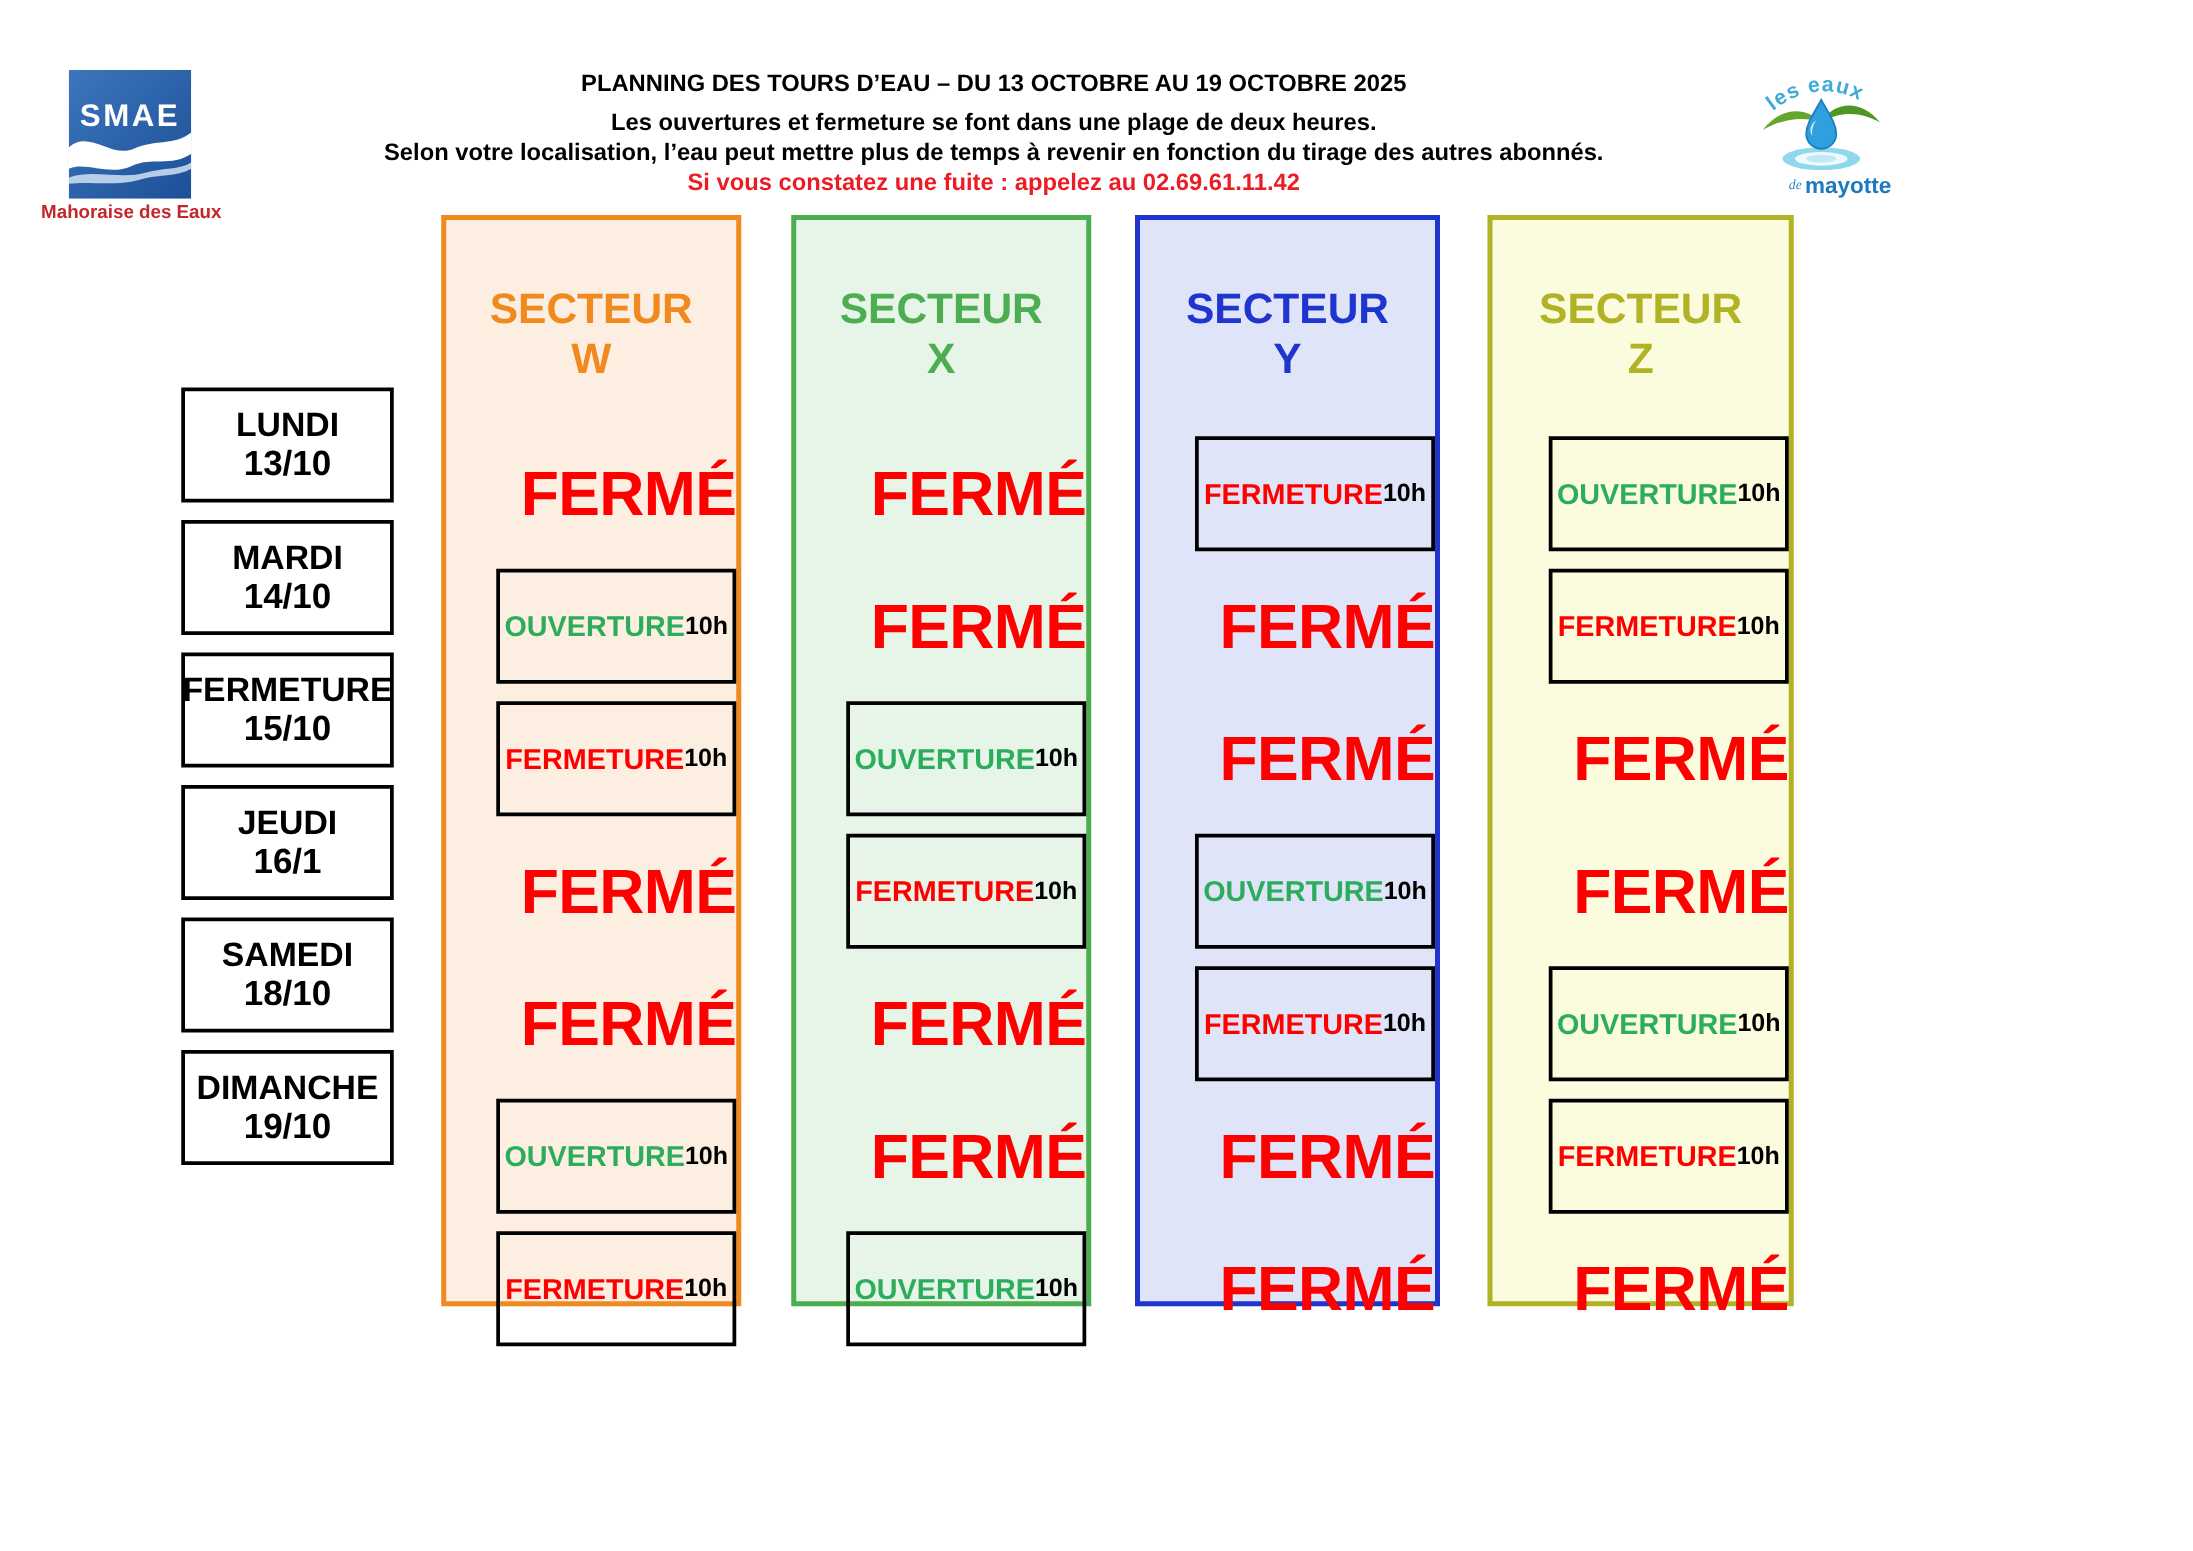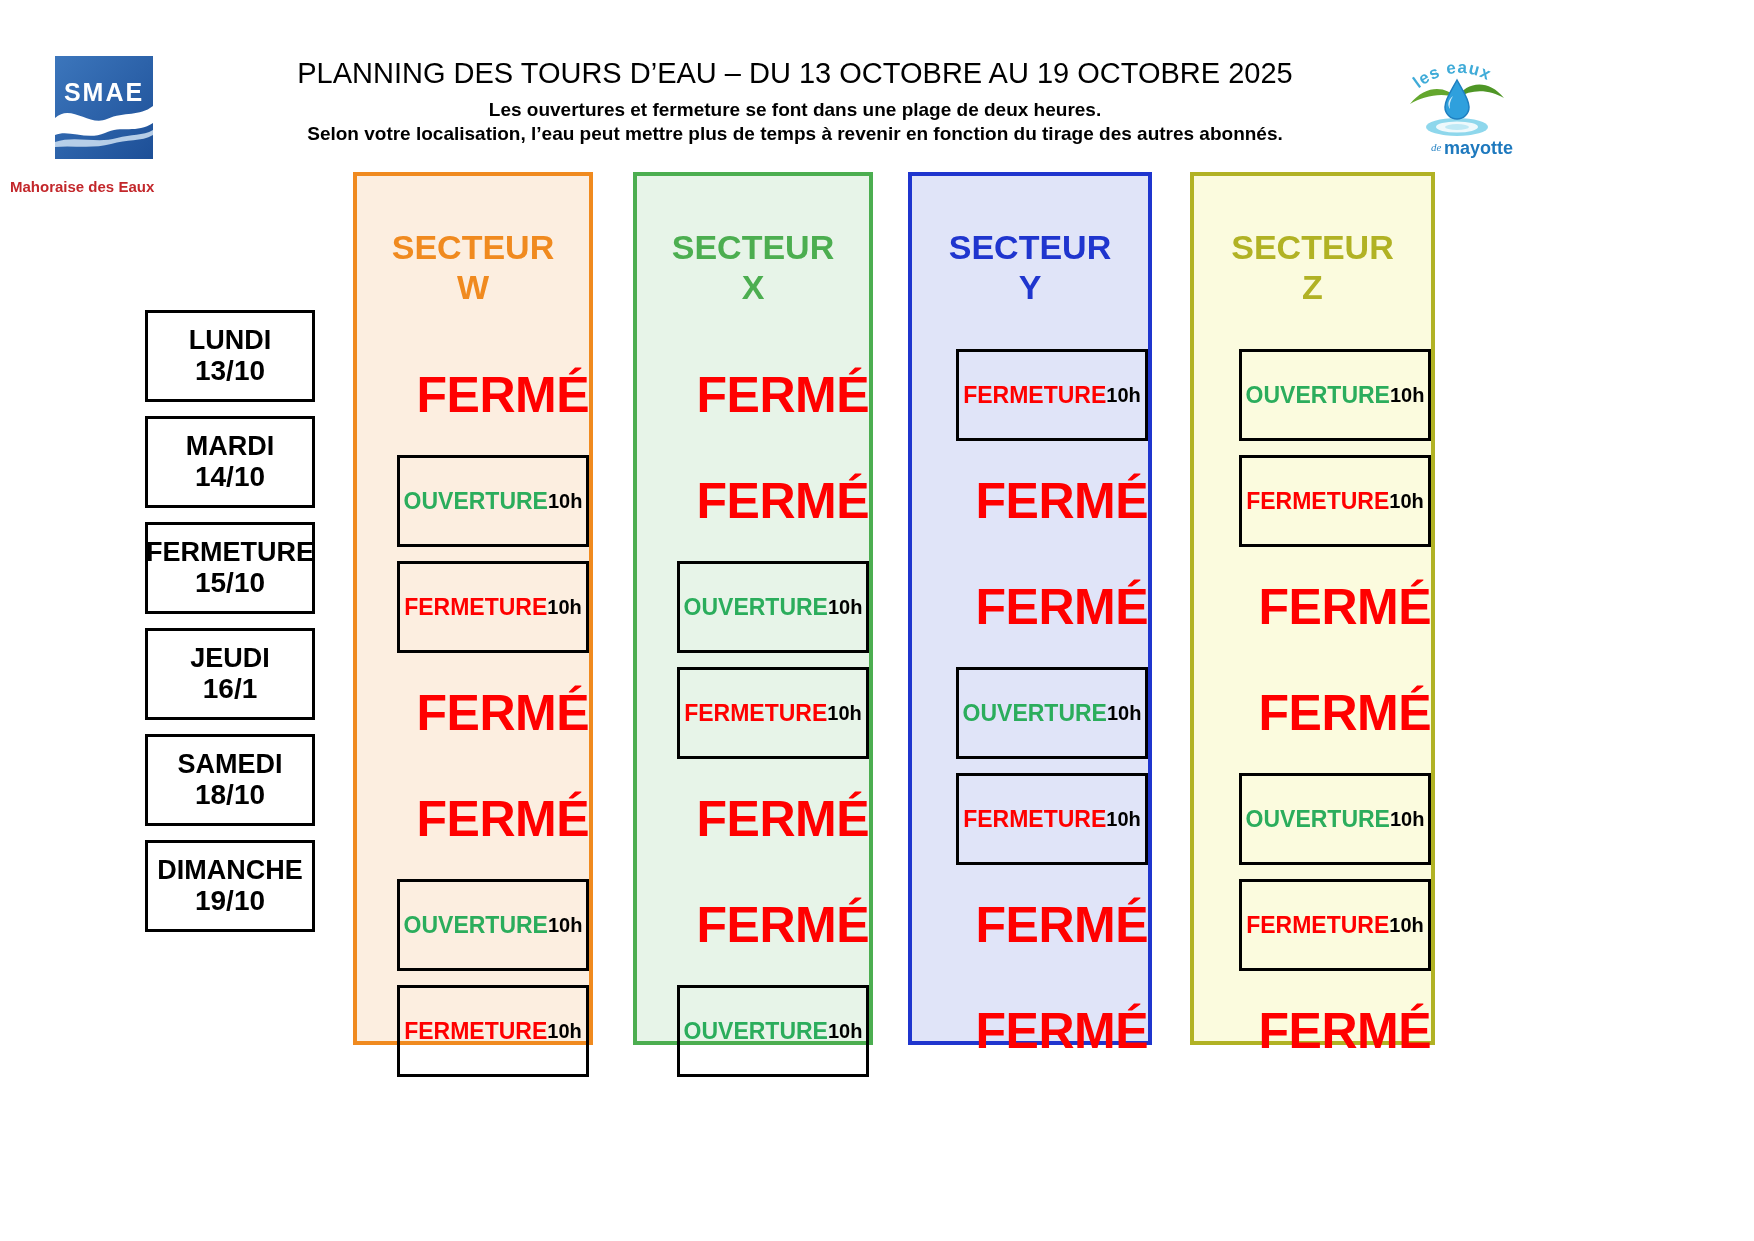--- a/index.html
+++ b/index.html
@@ -4,25 +4,25 @@
 <title>Planning des tours d'eau</title>
 <style>
   * { margin:0; padding:0; box-sizing:border-box; }
   html,body { background:#ffffff; }
   body { font-family:"Liberation Sans", sans-serif; }
   .page { position:relative; width:1750px; height:1241px; background:#fff; overflow:hidden;padding-left:20px; }
 
   
   .smae-logo { position:absolute; left:55px; top:56px; width:100px; }
   .smae-box-svg { display:block; }
-  .smae-caption { width:190px; margin-left:-45px; margin-top:19px; 
+  .smae-caption { width:190px; margin-left:-45px; margin-top:2px; text-align:center;
                   font-size:15px; font-weight:bold; color:var(--smae_caption_red,#c3272b); }
 
   .titles { position:absolute; left:230px; top:58px; width:1130px; text-align:center; color:#000; }
-  .main-title { font-size:29px; font-weight:normal; line-height:1.1; white-space:nowrap; }
+  .main-title { font-size:19px; font-weight:bold; line-height:1.1; white-space:nowrap; }
   .subtitle { font-size:19px; font-weight:bold; line-height:1.27; }
   .subtitle.first { margin-top:8px; }
   .leak-alert { font-size:19px; font-weight:bold; line-height:1.27; color:var(--alert_red,#ec1c24); }
 
   .eaux-logo { position:absolute; left:1398px; top:48px; width:118px; height:112px; }
 
   
   .board { position:absolute; left:145px; top:172px; width:1300px; height:873px; }
 
   .days-column { position:absolute; left:0; top:131px; width:170px; }
@@ -71,20 +71,21 @@
       <path fill="#ffffff" d="M0,62 C16,47 34,71 52,63 C70,55 84,61 98,50 L98,67 C82,78 66,69 50,77 C32,85 14,73 0,79 Z"></path>
       <path fill="#cfe2f3" opacity="0.85" d="M0,86 C20,79 42,88 62,82 C76,78 88,80 98,74 L98,79 C86,86 72,83 56,88 C38,93 16,89 0,91 Z"></path>
     </svg>
     <div class="smae-caption">Mahoraise des Eaux</div>
   </div>
 
   <div class="titles">
     <div class="main-title">PLANNING DES TOURS D’EAU – DU 13 OCTOBRE AU 19 OCTOBRE 2025</div>
     <div class="subtitle first">Les ouvertures et fermeture se font dans une plage de deux heures.</div>
     <div class="subtitle">Selon votre localisation, l’eau peut mettre plus de temps à revenir en fonction du tirage des autres abonnés.</div>
+    <div class="leak-alert">Si vous constatez une fuite : appelez au 02.69.61.11.42</div>
   </div>
 
   <svg class="eaux-logo" viewBox="0 0 118 112" xmlns="http://www.w3.org/2000/svg">
     <defs>
       <path id="arcTop" d="M14,46 Q59,6 104,42" fill="none"></path>
     </defs>
     <text font-size="17" font-weight="bold" fill="#3fabd8" letter-spacing="1" font-family="Liberation Sans, sans-serif">
       <textPath href="#arcTop" startOffset="8">les eaux</textPath>
     </text>
     <ellipse cx="59" cy="79" rx="31" ry="9" fill="#8ed7ec"></ellipse>

